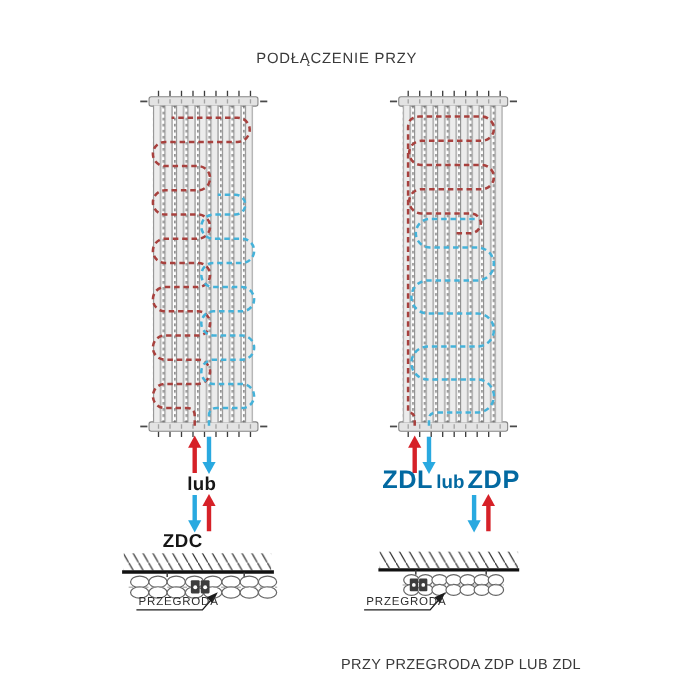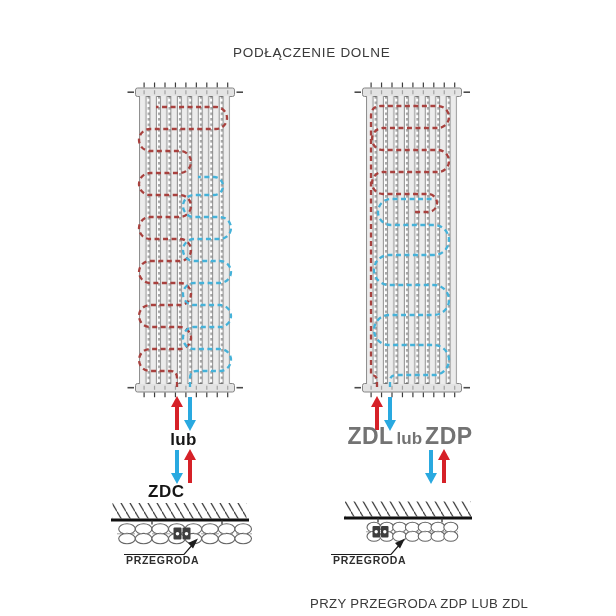--- a/index.html
+++ b/index.html
@@ -11,24 +11,24 @@
   }
   html,body{margin:0;padding:0;background:#fff;}
   body{font-family:"Liberation Sans",sans-serif;}
   .canvas{position:relative;width:616px;height:616px;background:#ffffff;overflow:hidden;}
   .diagram-svg{position:absolute;left:0;top:0;}
   .lbl{position:absolute;color:var(--text-dark);white-space:pre;}
   .title{left:233px;top:9px;font-size:13.5px;line-height:17.5px;letter-spacing:0.7px;}
   .footnote{left:310px;top:560px;font-size:13.2px;line-height:17.5px;letter-spacing:0.35px;}
   .or-label{left:148px;top:430px;width:71px;text-align:center;font-size:17px;font-weight:bold;color:#161616;letter-spacing:0.3px;}
   .zdc-label{left:148px;top:482px;width:71px;text-align:left;font-size:17px;font-weight:bold;color:#161616;letter-spacing:0.5px;}
-  .zdl-label{left:328px;top:423px;width:164px;text-align:center;font-weight:bold;color:#737373;white-space:nowrap;}
+  .zdl-label{left:328px;top:423px;width:164px;text-align:center;font-weight:bold;color:#0369a1;white-space:nowrap;}
   .zdl-label .big{font-size:23px;letter-spacing:0.5px;}
   .zdl-label .small{font-size:17px;padding:0 3px;}
-  .przegroda{font-size:10.5px;letter-spacing:0.7px;color:#2e2e2e;font-weight:700;margin-top:13px;}
+  .przegroda{font-size:10.5px;letter-spacing:0.7px;color:#2e2e2e;font-weight:400;}
   .przegroda.left{left:126px;top:541px;}
   .przegroda.right{left:333px;top:541px;}
 
   .flow-red{fill:none;stroke:var(--flow-red);stroke-width:2.3;stroke-dasharray:5 3.5;}
   .flow-blue{fill:none;stroke:var(--flow-blue);stroke-width:2.3;stroke-dasharray:5 3.5;}
   .shaft-red{stroke:var(--supply-red);stroke-width:4;}
   .head-red{fill:var(--supply-red);}
   .shaft-blue{stroke:var(--return-blue);stroke-width:4;}
   .head-blue{fill:var(--return-blue);}
   .header-bar{fill:#e3e3e3;stroke:#858585;stroke-width:1;}
@@ -206,21 +206,21 @@
         <rect class="coupler" x="381" y="526" width="7.5" height="11.5" rx="1"></rect>
         <circle cx="376.2" cy="531.8" r="1.7" fill="#fff"></circle>
         <circle cx="384.8" cy="531.8" r="1.7" fill="#fff"></circle>
       </g>
       <path class="leader" d="M 331 554.5 L 391 554.5 L 401 543"></path>
       <polygon class="leaderhead" points="405,538.5 395,543 400,548.5"></polygon>
     </g>
   </svg>
 
   <div class="lbl title">
-    <div>PODŁĄCZENIE DOLNE</div>
+    <div>PODŁĄCZENIE PRZY</div>
   </div>
 
   <div class="lbl or-label">lub</div>
   <div class="lbl zdc-label">ZDC</div>
 
   <div class="lbl zdl-label"><span class="big">ZDL</span><span class="small">lub</span><span class="big">ZDP</span></div>
 
   <div class="lbl przegroda left">PRZEGRODA</div>
   <div class="lbl przegroda right">PRZEGRODA</div>
 

